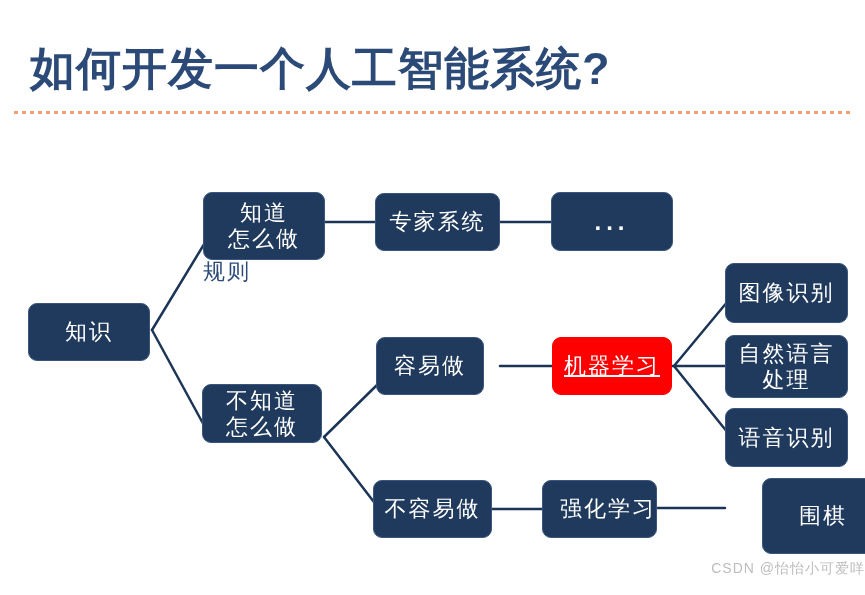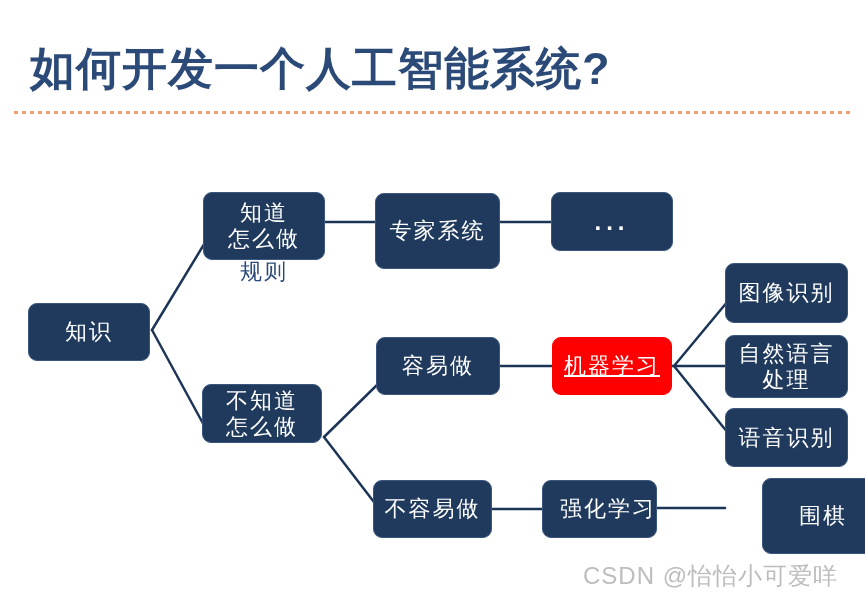--- a/index.html
+++ b/index.html
@@ -72,31 +72,31 @@
     font-size: 24px;
     font-weight: bold;
     letter-spacing: 5px;
     line-height: 20px;
   }
   .side-note {
     position: absolute;
     left: 203px;
     top: 257px;
     width: 122px;
-    text-align: center;
+    text-align: left;
     font-family: "Liberation Serif", serif;
     font-size: 22px;
     color: #2B4A78;
     letter-spacing: 2px;
   }
   .watermark {
     position: absolute;
-    right: 27px;
+    right: 0;
     top: 560px;
-    font-size: 24px;
+    font-size: 14px;
     color: #BDBDBD;
     letter-spacing: 1px;
     white-space: nowrap;
   }
 </style>
 </head>
 <body>
 
 <div class="stage">
 
@@ -122,29 +122,29 @@
     <span>知识</span>
   </div>
 
   <div class="box" style="left:203px; top:192px; width:122px; height:68px;">
     <span>知道</span>
     <span>怎么做</span>
   </div>
 
   <div class="side-note">规则</div>
 
-  <div class="box" style="left:375px; top:193px; width:125px; height:76px;">
+  <div class="box" style="left:375px; top:193px; width:125px; height:58px;">
     <span>专家系统</span>
   </div>
 
   <div class="box dots" style="left:551px; top:192px; width:122px; height:59px;">
     <span>...</span>
   </div>
 
-  <div class="box" style="left:376px; top:337px; width:124px; height:58px;">
+  <div class="box" style="left:376px; top:337px; width:108px; height:58px;">
     <span>容易做</span>
   </div>
 
   <div class="box red" style="left:552px; top:337px; width:120px; height:58px;text-decoration:underline;">
     <span>机器学习</span>
   </div>
 
   <div class="box" style="left:202px; top:384px; width:120px; height:59px;">
     <span>不知道</span>
     <span>怎么做</span>

